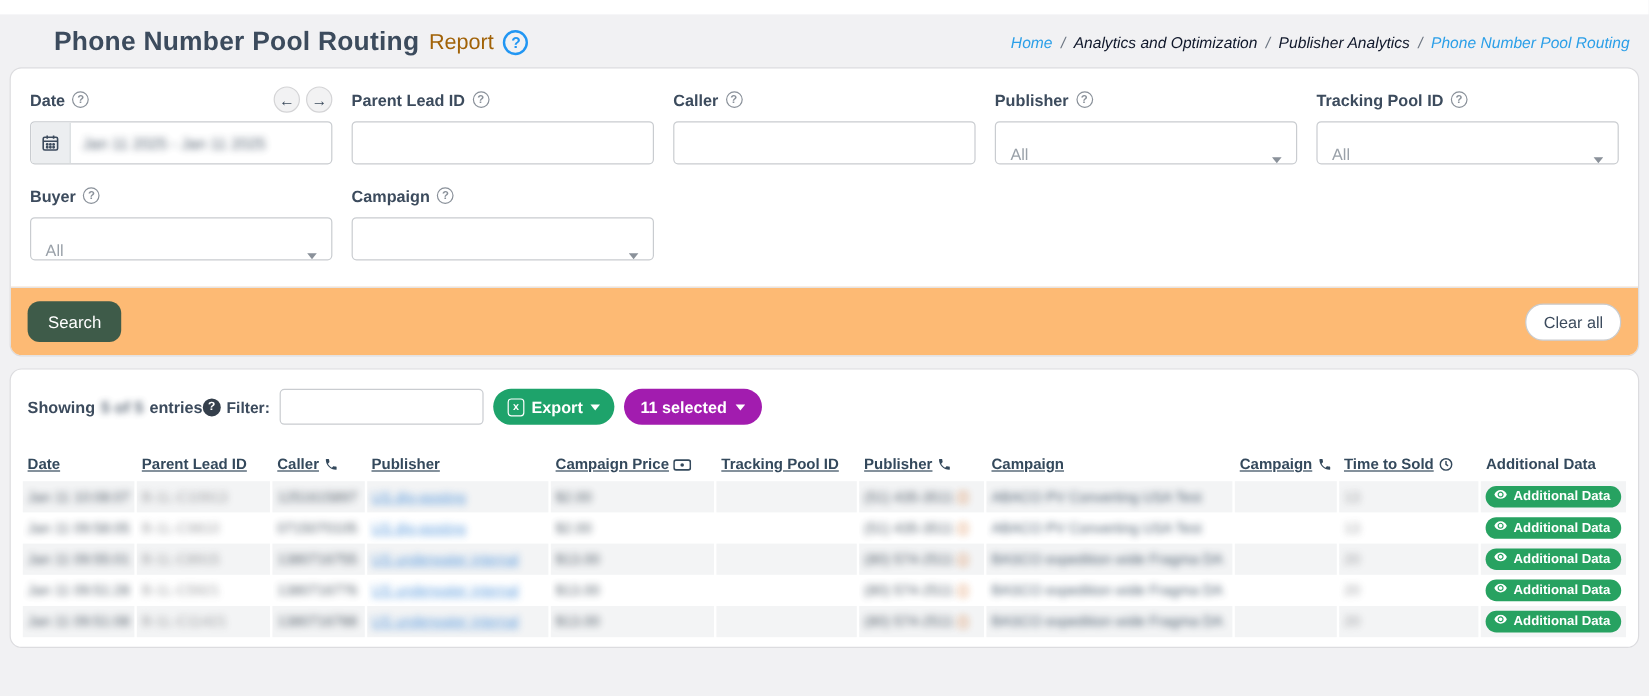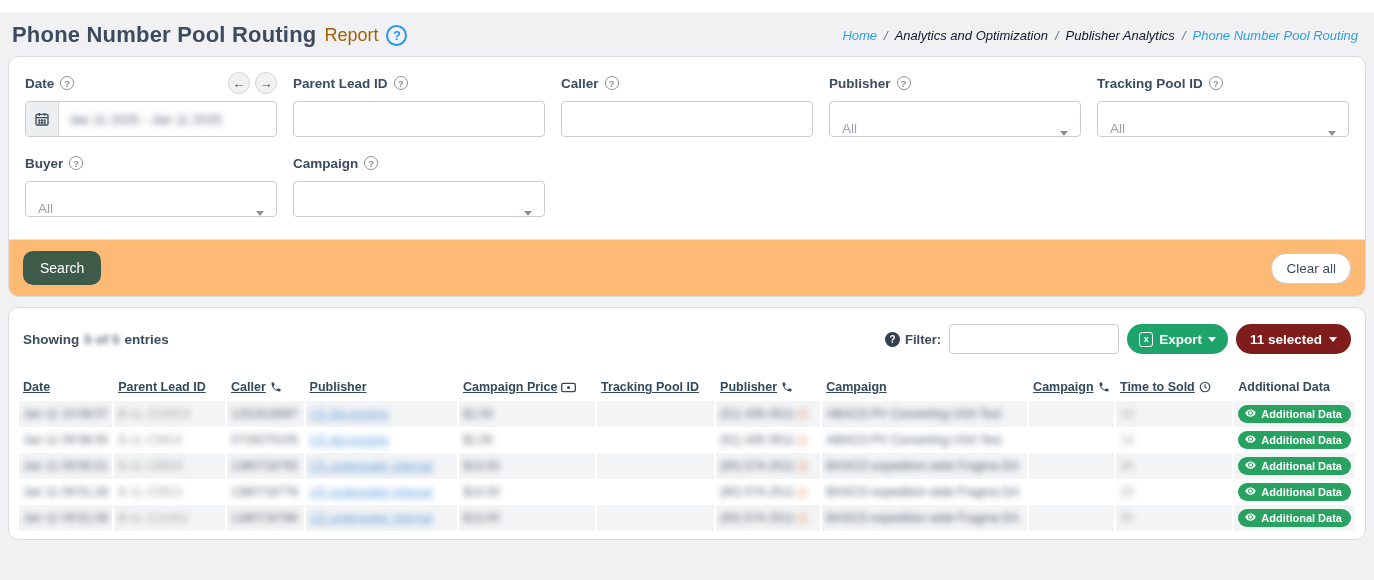--- a/index.html
+++ b/index.html
@@ -8,20 +8,21 @@
     font-family:"Liberation Sans","DejaVu Sans",sans-serif;
     background:#f1f1f3;
     color:#3e4b5b;
   }
   .top-strip { height:12px; background:#ffffff; }
 
   
   .page-header {
     display:flex; align-items:center; justify-content:space-between;
     padding:10px 12px 8px 12px;
+    margin-left:33px;
   }
   .title-group { display:flex; align-items:center; gap:8px; }
   .page-title { font-size:22px; font-weight:bold; color:#3c4b5d; letter-spacing:.2px; }
   .page-subtitle { font-size:18px; color:#a16207; font-weight:normal; }
   .help-bubble {
     width:21px; height:21px; border:2px solid #2196f3; border-radius:50%;
     color:#2196f3; font-weight:bold; font-size:13px;
     display:inline-flex; align-items:center; justify-content:center;
   }
   .breadcrumbs { font-style:italic; font-size:13px; display:flex; gap:7px; align-items:center; padding-right:4px;}
@@ -87,43 +88,43 @@
   }
   .btn-clear {
     background:#fff; color:#3c4b5d; border:1px solid #c9ccd0; border-radius:15px;
     font-size:13.5px; padding:7px 14px; cursor:pointer;
     font-family:"Liberation Sans","DejaVu Sans",sans-serif;
   }
 
   
   .table-card { padding-bottom:8px; }
   .table-bar {
-    display:flex; align-items:center; justify-content:space-between;
-    padding:16px 14px 14px 14px;
+    display:flex; align-items:center; justify-content:flex-start;
+    padding:16px 0 14px 14px;
   }
   .showing { font-size:13.5px; font-weight:bold; color:#3c4b5d; display:flex; gap:5px; align-items:baseline;}
   .bar-right { display:flex; align-items:center; gap:8px; }
   .filter-label { display:flex; align-items:center; gap:5px; font-size:13px; font-weight:bold; color:#3c4b5d; }
   .q-filled {
     width:15px; height:15px; border-radius:50%; background:#343f4b; color:#fff;
     font-size:10px; font-weight:bold; display:inline-flex; align-items:center; justify-content:center;
   }
   .filter-input {
     width:170px; height:30px; border:1px solid #c9ccd0; border-radius:4px;
     padding:0 8px; font-size:13px; outline:none; color:#3c4b5d;
     font-family:"Liberation Sans","DejaVu Sans",sans-serif;
   }
   .btn-export {
     background:#1ea36b; color:#fff; border:none; border-radius:15px;
     height:30px; padding:0 12px; font-size:13.5px; font-weight:bold;
     display:inline-flex; align-items:center; gap:6px; cursor:pointer;
     font-family:"Liberation Sans","DejaVu Sans",sans-serif;
   }
   .btn-selected {
-    background:#7f1d1d; color:#fff; border:none; border-radius:15px;
+    background:#a21caf; color:#fff; border:none; border-radius:15px;
     height:30px; padding:0 14px; font-size:13.5px; font-weight:bold;
     display:inline-flex; align-items:center; gap:7px; cursor:pointer;
     font-family:"Liberation Sans","DejaVu Sans",sans-serif;
   }
   .caret-white {
     width:0; height:0; border-left:4px solid transparent; border-right:4px solid transparent;
     border-top:5px solid #fff;
   }
   .xls-icon {
     width:14px; height:15px; border:1.6px solid #fff; border-radius:3px;

